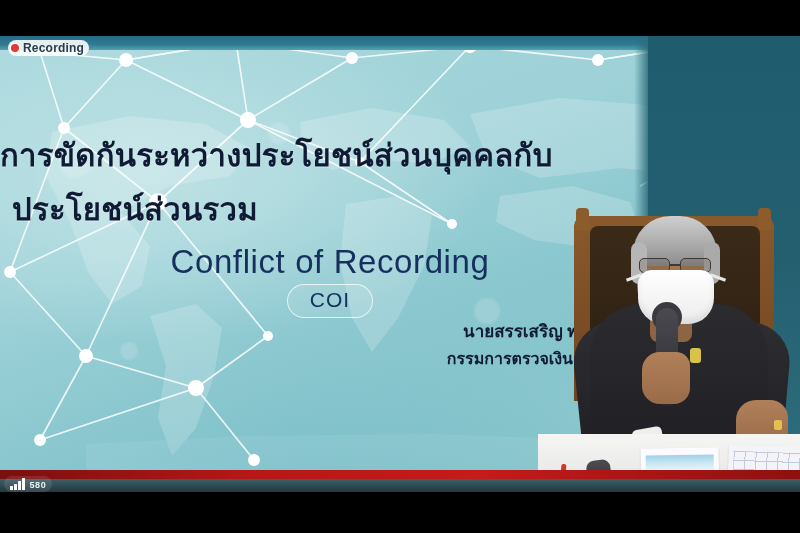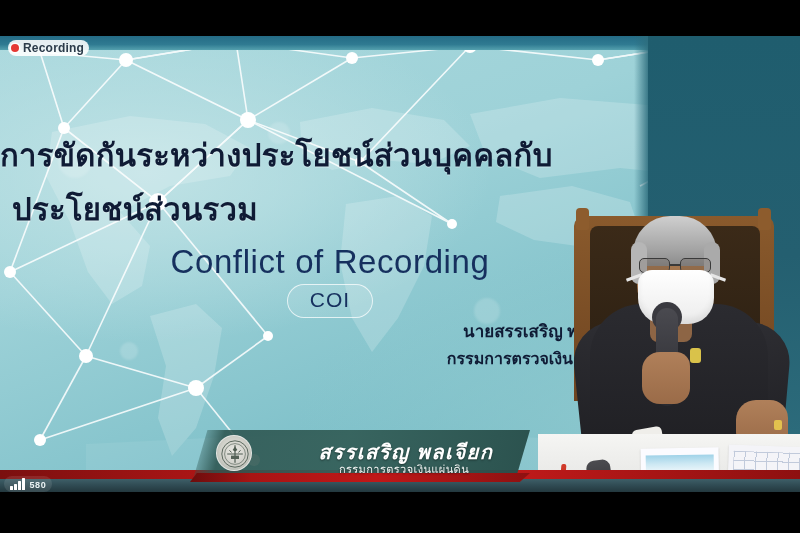--- a/index.html
+++ b/index.html
@@ -377,36 +377,20 @@
         <span class="img2"></span>
     </div>
     <div class="papers-r">
       <span class="grid-lines"></span>
     </div>
   </div>
 
   <div class="bottom-red"></div>
   <div class="bottom-strip"></div>
 
-  <div id="lower-third">
-    <div class="lt-panel"></div>
-    <div class="lt-redbar"></div>
-    <div class="lt-seal">
-      <svg viewBox="0 0 30 30">
-        <circle cx="15" cy="15" r="13.2" fill="none" stroke="#5d6a60" stroke-width="1"></circle>
-        <circle cx="15" cy="15" r="10.4" fill="none" stroke="#5d6a60" stroke-width="0.7"></circle>
-        <path d="M15 6.2 L15 23.8 M7.2 15 L22.8 15" stroke="#4d5a50" stroke-width="1.2"></path>
-        <path d="M15 7.6 L17.4 11 L15 12.6 L12.6 11 Z" fill="#4d5a50"></path>
-        <path d="M11 16.6 L19 16.6 L19 20 L11 20 Z" fill="#556258"></path>
-        <path d="M9.4 11.4 L11.6 13.4 M20.6 11.4 L18.4 13.4" stroke="#4d5a50" stroke-width="1"></path>
-      </svg>
-    </div>
-    <div class="lt-name">สรรเสริญ   พลเจียก</div>
-    <div class="lt-role">กรรมการตรวจเงินแผ่นดิน</div>
-  </div>
 
   <div id="rec-badge">
     <span class="rec-dot"></span>
     <span class="rec-label">Recording</span>
   </div>
 
   <div id="signal">
     <span class="bars">
         <i></i>
         <i></i>

